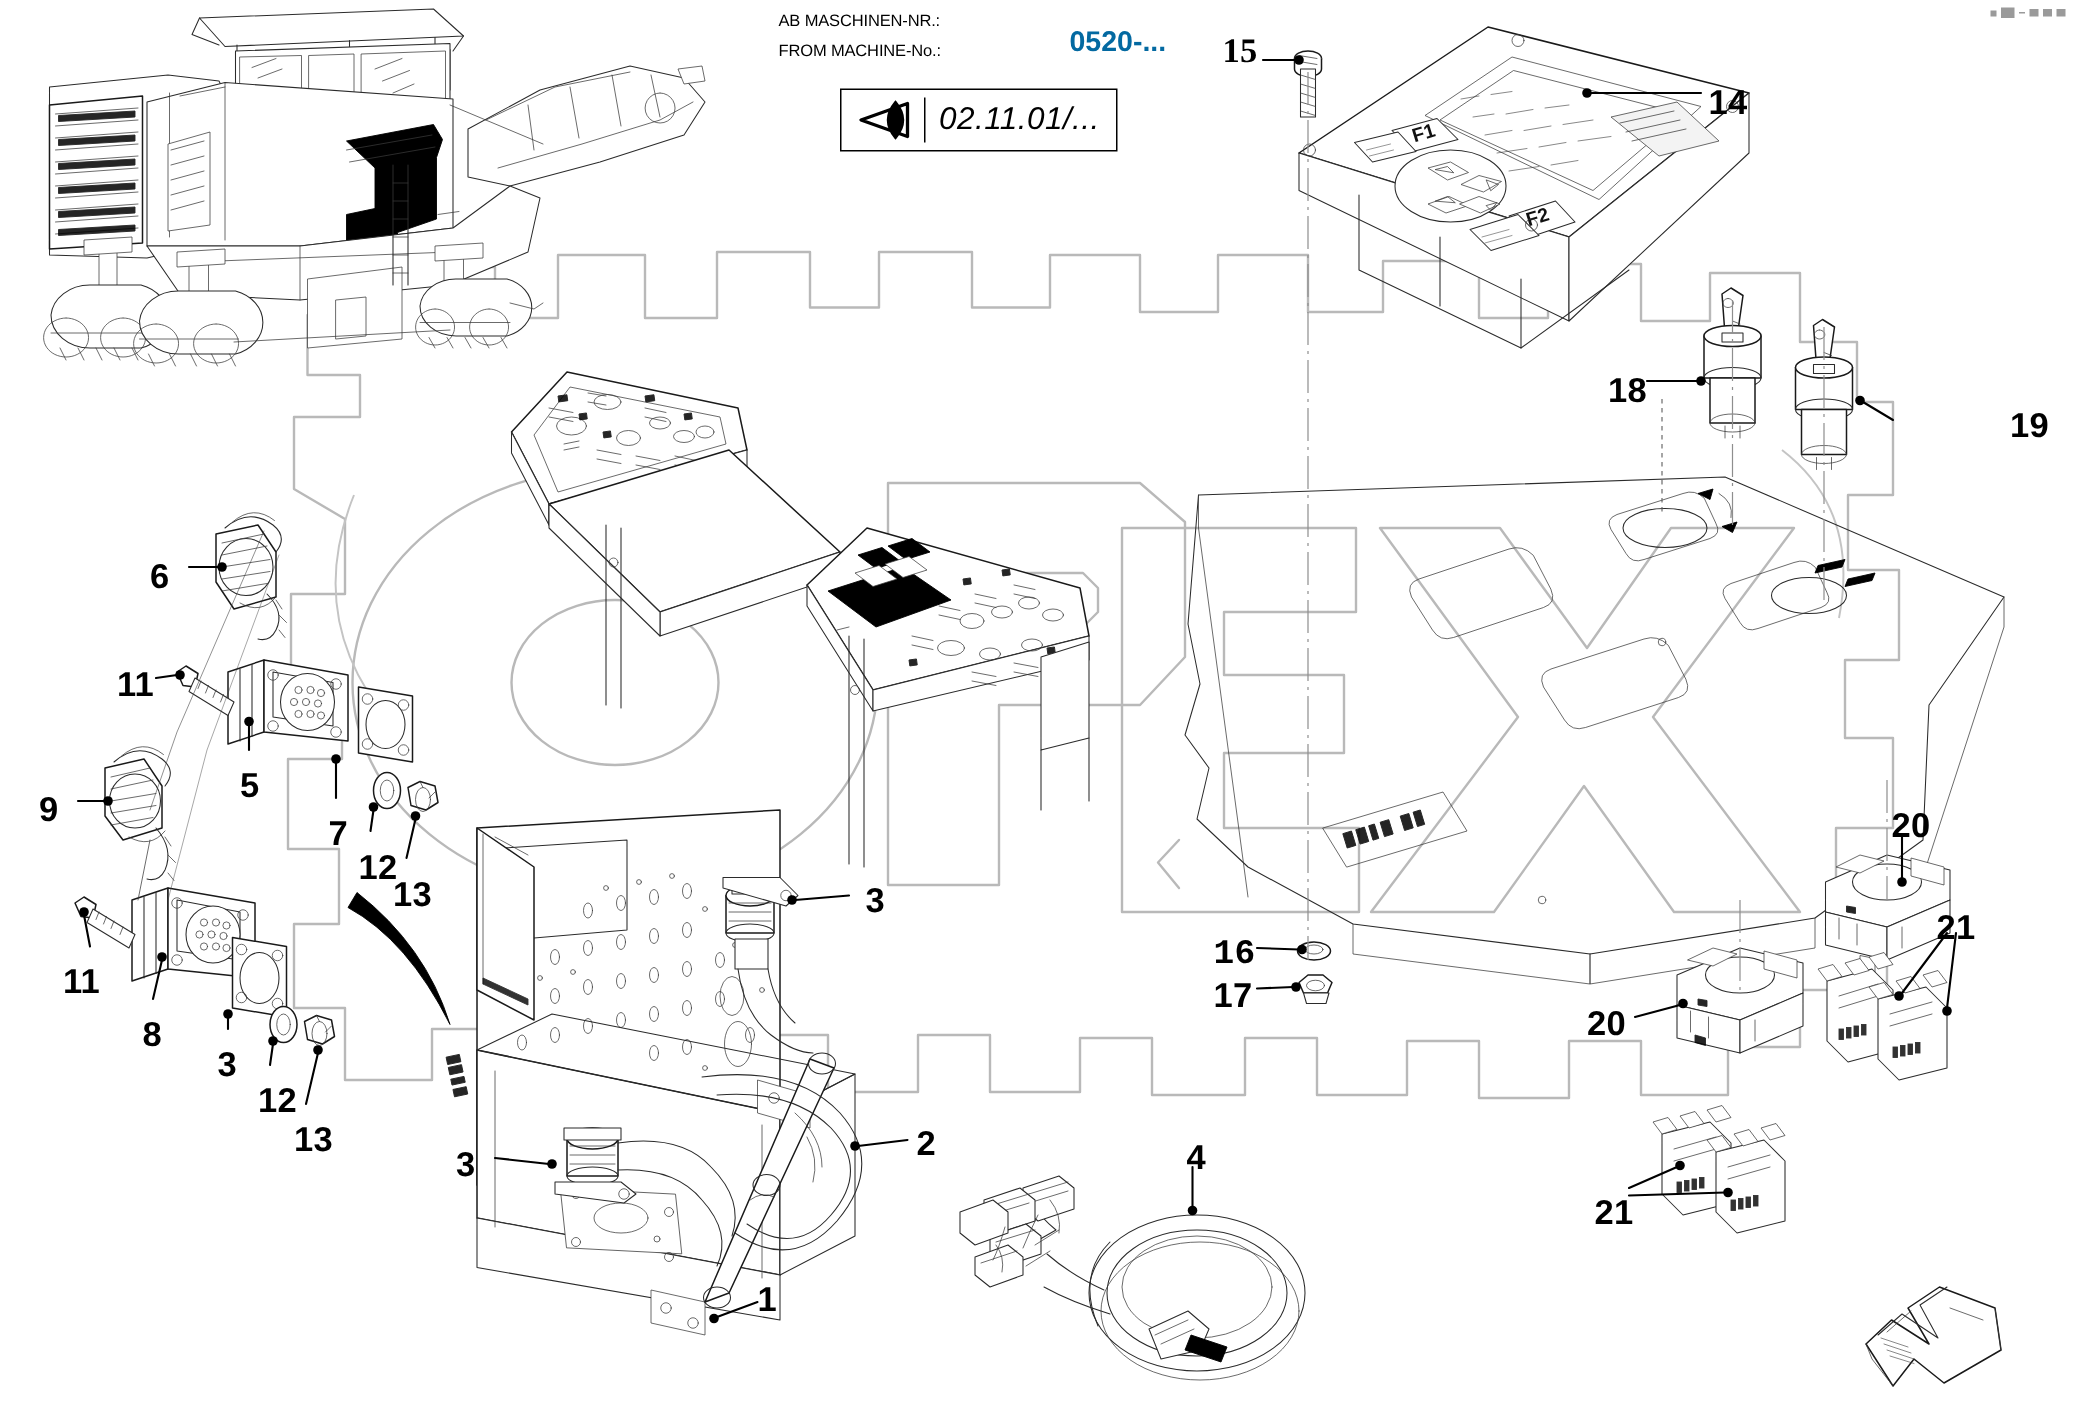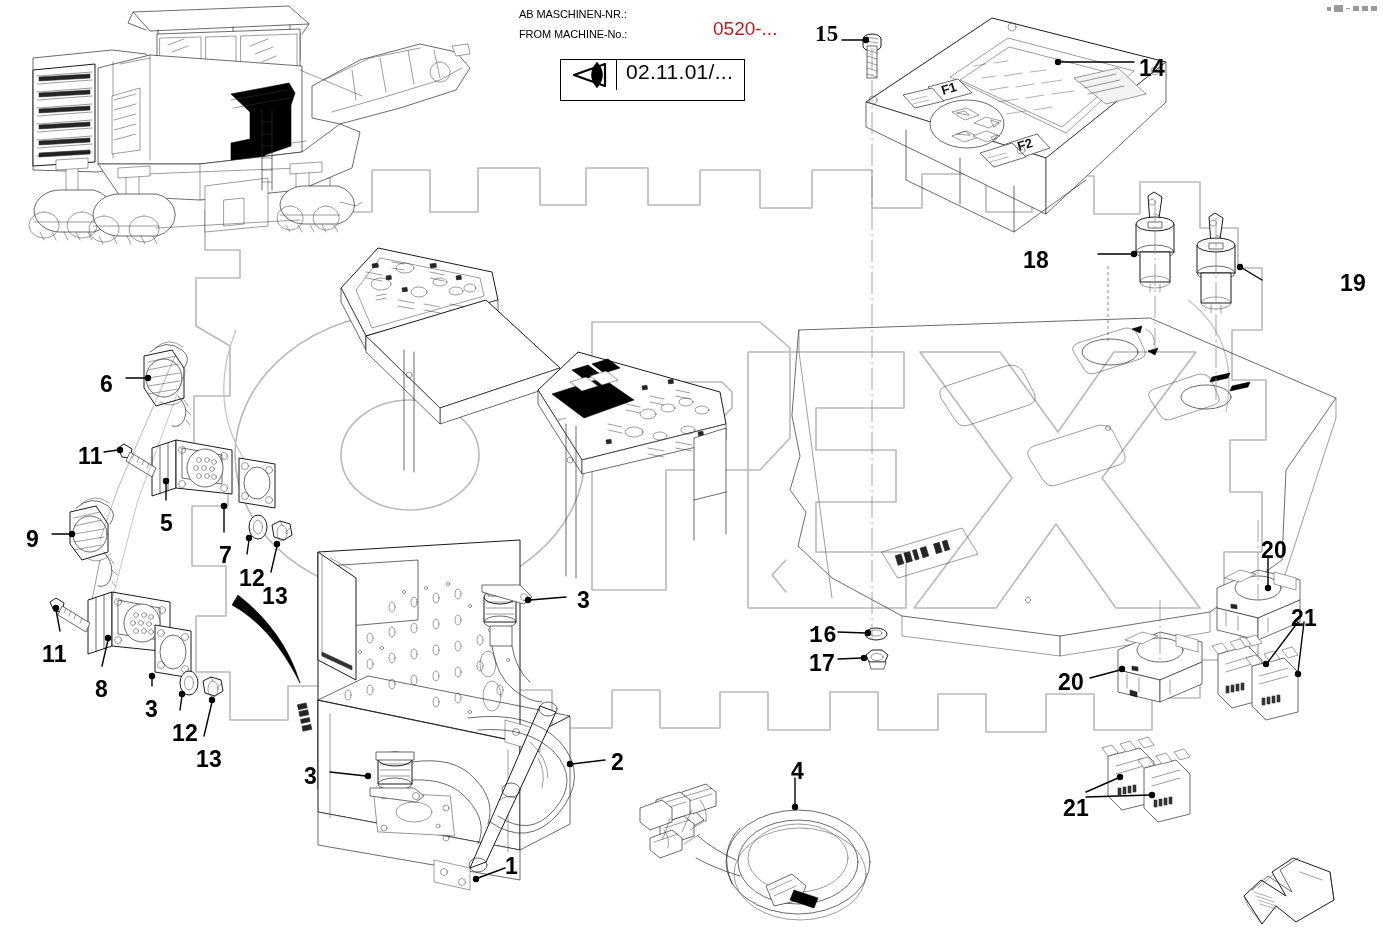--- a/index.html
+++ b/index.html
@@ -45,29 +45,29 @@
     position:absolute;left:519px;top:4px;
     font-family:"Liberation Sans", sans-serif;
   }
   #hdr .hl{
     font-size:11px;font-weight:400;color:#000;
     line-height:20px;white-space:nowrap;letter-spacing:-.1px;
   }
   #hdr-no{
     position:absolute;left:713px;top:18px;
     font-family:"Liberation Sans", sans-serif;
-    font-size:19px;font-weight:400;color:#b91c1c;white-space:nowrap;
+    font-size:19px;font-weight:700;color:#0369a1;white-space:nowrap;
   }
   #datebox{
     position:absolute;left:560px;top:59px;
     width:185px;height:42px;
     border:1.5px solid #000;
     background:#fff;
     box-sizing:border-box;
-    display:flex;align-items:flex-start;
+    display:flex;align-items:center;font-style:italic;
   }
   #datebox .sym{
     width:55px;flex:0 0 55px;
     border-right:1.5px solid #000;
     position:relative;
     display:flex;align-items:center;justify-content:center;
   }
   #datebox .val{
     flex:1;display:flex;align-items:center;
     padding-left:9px;
@@ -880,21 +880,21 @@
       <div class="callout" style="left: 78px; top: 445px;">11</div>
       <div class="callout" style="left: 42px; top: 643px;">11</div>
       <div class="callout" style="left: 239px; top: 567px;">12</div>
       <div class="callout" style="left: 172px; top: 722px;">12</div>
       <div class="callout" style="left: 262px; top: 585px;">13</div>
       <div class="callout" style="left: 196px; top: 748px;">13</div>
       <div class="callout" style="left: 1139px; top: 57px;">14</div>
       <div class="callout" style="left: 815px; top: 22px; font-family: Liberation Serif, serif;">15</div>
       <div class="callout" style="left: 809px; top: 625px; font-family: Liberation Mono, monospace;">16</div>
       <div class="callout" style="left: 809px; top: 652px;">17</div>
-      <div class="callout" style="left: 1023px; top: 249px;">18</div>
+      <div class="callout" style="left: 1072px; top: 249px;">18</div>
       <div class="callout" style="left: 1340px; top: 272px;">19</div>
       <div class="callout" style="left: 1261px; top: 539px;">20</div>
       <div class="callout" style="left: 1058px; top: 671px;">20</div>
       <div class="callout" style="left: 1291px; top: 607px;">21</div>
       <div class="callout" style="left: 1063px; top: 797px;">21</div>
     </div>
 
 </div>
 
 </body></html>

